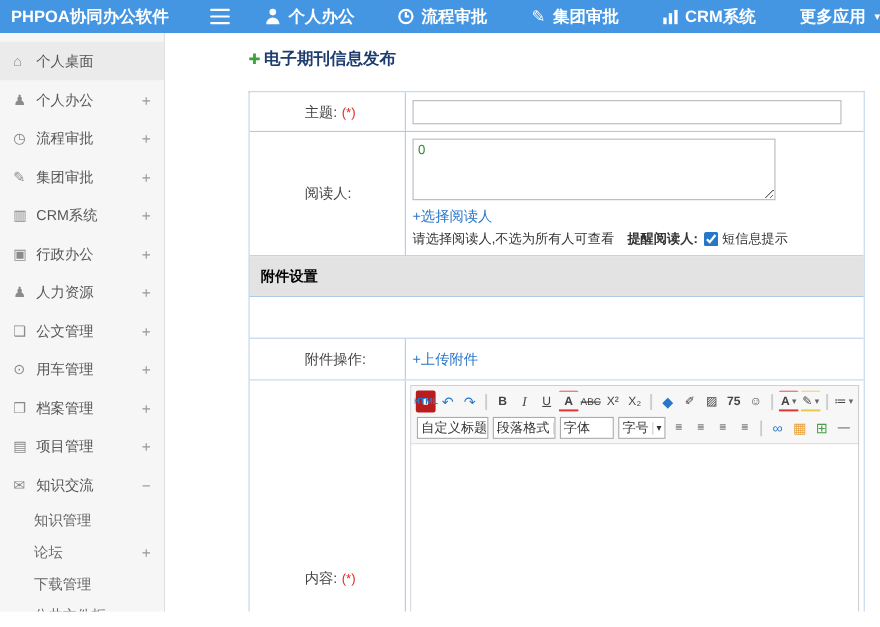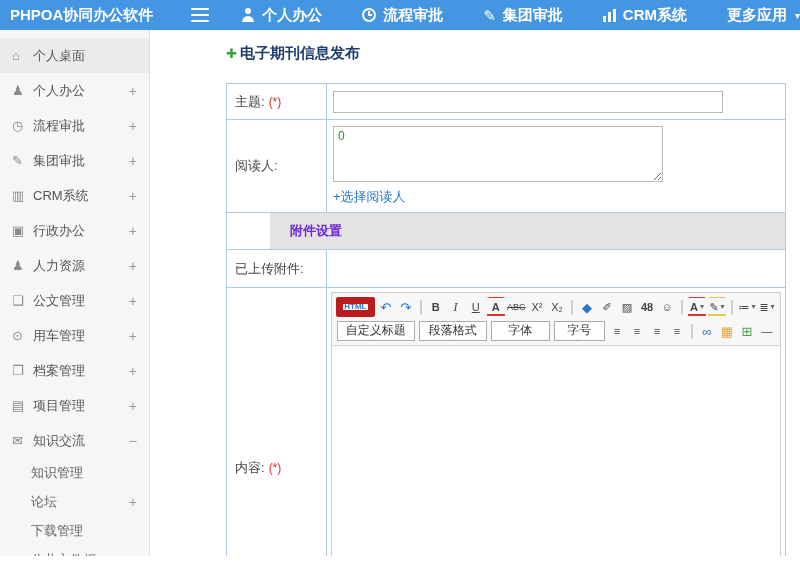--- a/index.html
+++ b/index.html
@@ -45,26 +45,26 @@
            color:#666; font-size:13px; cursor:pointer; }
 
   
   .main { flex:1; padding:14px 8px 0 76px; overflow:hidden; }
   .page-title { display:flex; align-items:center; gap:2px; font-size:15px; font-weight:bold; color:#1E3C6E; }
   .plus { color:#3AA23A; font-size:13px; font-weight:bold; margin-right:1px; }
 
   .form-table { margin-top:20px; width:560px; border:1px solid #AECBE6; border-bottom:none; }
   .frow { display:flex; border-bottom:1px solid #AECBE6; background:#fff; }
   .fl { width:100px; min-width:100px; border-right:1px solid #AECBE6; padding:0 8px;
-        display:flex; align-items:center; font-size:13px; color:#444; }
+        display:flex; align-items:center; font-size:13px; color:#444;margin-left:42px; }
   .fc { flex:1; padding:6px; font-size:13px; color:#333; overflow:hidden; }
   .r-subject { min-height:36px; } .r-subject .fc { display:flex; align-items:center; }
   .r-med { min-height:38px; }
   .req { color:#E02B2B; margin-left:4px; font-size:12px; }
-  .sec-cell { background:#E3E3E3; width:100%; padding:9px 20px; font-weight:bold; font-size:13px; color:#6d28d9;margin-left:43px; }
+  .sec-cell { background:#E3E3E3; width:100%; padding:9px 10px; font-weight:bold; font-size:13px; color:#000000; }
 
   .txt-input { width:390px; height:22px; border:1px solid #B9B9B9; padding:0 4px; font-size:13px; }
   .readers-ta { width:330px; height:56px; border:1px solid #B9B9B9; color:#2E8B2E; font-size:12px;
                 padding:2px 4px; font-family:inherit; }
   .link { color:#2876C8; text-decoration:none; font-size:13px; cursor:pointer; display:inline-block; }
   .sel-link-row { margin-top:3px; }
   .hint-row { margin-top:3px; font-size:12px; color:#333; display:flex; align-items:center; }
   .hint-bold { font-weight:bold; margin-left:12px; }
   .hint-row input[type=checkbox]{ width:13px; height:13px; margin:0 3px 0 6px; accent-color:#2876C8; }
 
@@ -83,21 +83,21 @@
   .tb-italic { font-style:italic; font-family:"DejaVu Serif","Liberation Serif",serif; }
   .tb-underline { text-decoration:underline; }
   .tb-strike { text-decoration:line-through; font-size:9px; }
   .tb-acolor, .tb-fontcolor { background-image:linear-gradient(to top,#D33 2px,transparent 2px); font-weight:bold; }
   .tb-pencolor { background-image:linear-gradient(to top,#E8C94A 2px,transparent 2px); }
   .tb-caret::after { content:"▾"; font-size:8px; margin-left:2px; color:#666; }
   .tb-orange { color:#E8A33D; font-size:13px; }
   .tb-green { color:#4A9E4A; font-size:13px; }
   .ed-select { display:inline-flex; align-items:center; justify-content:space-between; background:#fff;
                border:1px solid #ABABAB; height:20px; font-size:12px; color:#333; padding:0 3px;
-               margin:0 2px; cursor:pointer; overflow:hidden; white-space:nowrap;flex-direction:column; }
+               margin:0 2px; cursor:pointer; overflow:hidden; white-space:nowrap; }
   .ed-row2 .ed-select:nth-child(1){ width:82px; }
   .ed-row2 .ed-select:nth-child(2){ width:72px; }
   .ed-row2 .ed-select:nth-child(3){ width:62px;gap:28px; }
   .ed-row2 .ed-select:nth-child(4){ width:54px; }
   .ed-select .car { font-size:9px; color:#333; margin-left:3px; border-left:1px solid #CCC; padding-left:3px; }
   .ed-body { height:296px; background:#fff; cursor:text; }
 </style>
 </head>
 <body>
 
@@ -254,34 +254,45 @@
 
       <div class="frow">
         <div class="fl">
           <span>阅读人:</span>
         </div>
         <div class="fc">
           <textarea class="readers-ta" style="">0</textarea>
           <div class="sel-link-row">
             <a class="link">+选择阅读人</a>
           </div>
+          <div class="hint-row">
+            <span>请选择阅读人,不选为所有人可查看</span>
+            <span class="hint-bold">提醒阅读人:</span>
+            <input type="checkbox" checked="checked" style="">
+            <span>短信息提示</span>
+          </div>
         </div>
       </div>
 
       <div class="frow">
         <div class="sec-cell">附件设置</div>
       </div>
 
       <div class="frow r-med">
+        <div class="fc"></div>
+      </div>
+
+      <div class="frow r-med">
         <div class="fl">
-          <span>已上传附件:</span>
-        </div>
-        <div class="fc"></div>
-      </div>
-
+          <span>附件操作:</span>
+        </div>
+        <div class="fc" style="display:flex;align-items:center;">
+          <a class="link">+上传附件</a>
+        </div>
+      </div>
 
       <div class="frow r-content">
         <div class="fl">
           <span>内容:</span>
           <span class="req">(*)</span>
         </div>
         <div class="fc">
           <div class="editor">
             <div class="ed-toolbar">
               <div class="ed-row1">
@@ -309,21 +320,21 @@
                   <span class="tb">X₂</span>
 
                   <span class="tb tb-sep"></span>
 
                   <span class="tb tb-blue">◆</span>
 
                   <span class="tb">✐</span>
 
                   <span class="tb">▨</span>
 
-                  <span class="tb tb-bold">48</span>
+                  <span class="tb tb-bold">75</span>
 
                   <span class="tb">☺</span>
 
                   <span class="tb tb-sep"></span>
 
                   <span class="tb tb-fontcolor tb-caret">A</span>
 
                   <span class="tb tb-pencolor tb-caret">✎</span>
 
                   <span class="tb tb-sep"></span>

